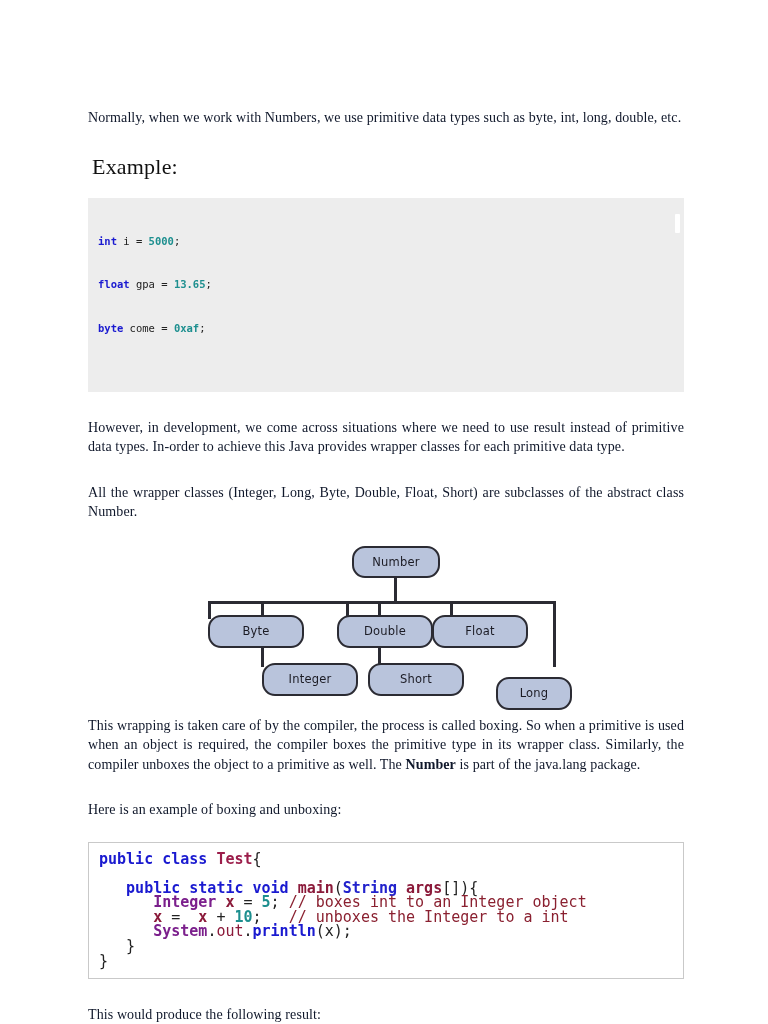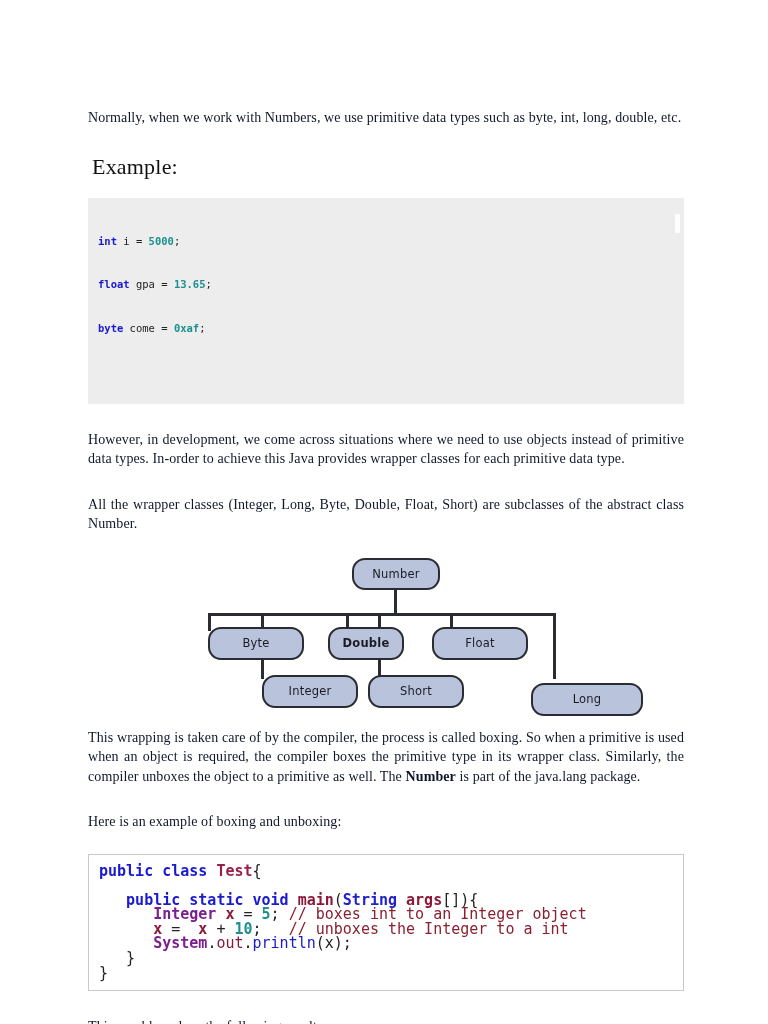--- a/index.html
+++ b/index.html
@@ -49,21 +49,21 @@
     line-height: 26px;
     margin: 4px;
     color: #111111;
     letter-spacing: 0.2px;
   }
 
   
   .code-grey {
     background: #ededed;
     border: none;
-    padding: 7px 10px 25px 10px;
+    padding: 7px 10px 13px 10px;
     font-family: "DejaVu Sans Mono", "Liberation Mono", monospace;
     font-size: 10.5px;
     line-height: 14.5px;
     position: relative;
     white-space: pre;
     overflow: hidden;
   }
   .code-grey .scroll-nub {
     position: absolute;
     right: 4px;
@@ -101,21 +101,21 @@
 
   
   .t-kw   { color: #1a1ad0; font-weight: bold; }
   .t-kw2  { color: #2222cc; font-weight: bold; }
   .t-num  { color: #1d8f8f; font-weight: bold; }
   .t-plain{ color: #222222; }
   .t-type { color: #7b1f8c; font-weight: bold; }
   .t-cls  { color: #9b1d4a; font-weight: bold; }
   .t-id   { color: #8b1a3a; font-weight: bold; }
   .t-cmt  { color: #8a2030; }
-  .t-meth { color: #1a1ad0; font-weight: normal; }
+  .t-meth { color: #1a1ad0; font-weight: bold; }
   .t-fld  { color: #8b1a3a; font-weight: normal; margin-top: 9px; }
 
   b.bold { font-weight: bold; }
 
   
   .diagram-wrap {
     position: relative;
     width: 596px;
     height: 176px;
   }
@@ -163,21 +163,21 @@
 
     <div class="code-grey">
       <div><span class="t-kw">int</span><span class="t-plain"> i = </span><span class="t-num">5000</span><span class="t-plain">;</span></div>
       <div><span class="t-kw">float</span><span class="t-plain"> gpa = </span><span class="t-num">13.65</span><span class="t-plain">;</span></div>
       <div><span class="t-kw">byte</span><span class="t-plain"> come = </span><span class="t-num">0xaf</span><span class="t-plain">;</span></div>
       <div class="scroll-nub"></div>
     </div>
 
     <div class="gap-lg"></div>
 
-    <p class="para">However, in development, we come across situations where we need to use objects instead of primitive data types. In-order to achieve this Java provides wrapper classes for each primitive data type.</p>
+    <p class="para">However, in development, we come across situations where we need to use result instead of primitive data types. In-order to achieve this Java provides wrapper classes for each primitive data type.</p>
 
     <div class="gap-lg"></div>
 
     <p class="para">All the wrapper classes (Integer, Long, Byte, Double, Float, Short) are subclasses of the abstract class Number.</p>
 
     <div class="gap-sm"></div>
 
     <div class="diagram-wrap">
       <div class="diagram">
 
@@ -193,34 +193,34 @@
         <div class="line" style="left:178px; top:65px; width:3px; height:66px;"></div>
         <div class="line" style="left:353px; top:65px; width:3px; height:66px;"></div>
 
         <div class="node" style="left:152px; top:10px; width:88px; height:32px;">
           <span>Number</span>
         </div>
 
         <div class="node" style="left:8px; top:79px; width:96px; height:33px;">
           <span>Byte</span>
         </div>
-        <div class="node" style="left:128px; top:79px; width:76px; height:33px;font-weight:bold;">
+        <div class="node" style="left:137px; top:79px; width:96px; height:33px;">
           <span>Double</span>
         </div>
         <div class="node" style="left:232px; top:79px; width:96px; height:33px;">
           <span>Float</span>
         </div>
 
         <div class="node" style="left:62px; top:127px; width:96px; height:33px;">
           <span>Integer</span>
         </div>
         <div class="node" style="left:168px; top:127px; width:96px; height:33px;">
           <span>Short</span>
         </div>
-        <div class="node" style="left:296px; top:135px; width:112px; height:33px;margin-left:35px;">
+        <div class="node" style="left:296px; top:141px; width:76px; height:33px;">
           <span>Long</span>
         </div>
 
       </div>
     </div>
 
     <p class="para"><span>This wrapping is taken care of by the compiler, the process is called boxing. So when a primitive is used when an object is required, the compiler boxes the primitive type in its wrapper class. Similarly, the compiler unboxes the object to a primitive as well. The </span><b class="bold">Number</b><span> is part of the java.lang package.</span></p>
 
     <div class="gap-lg"></div>
 

